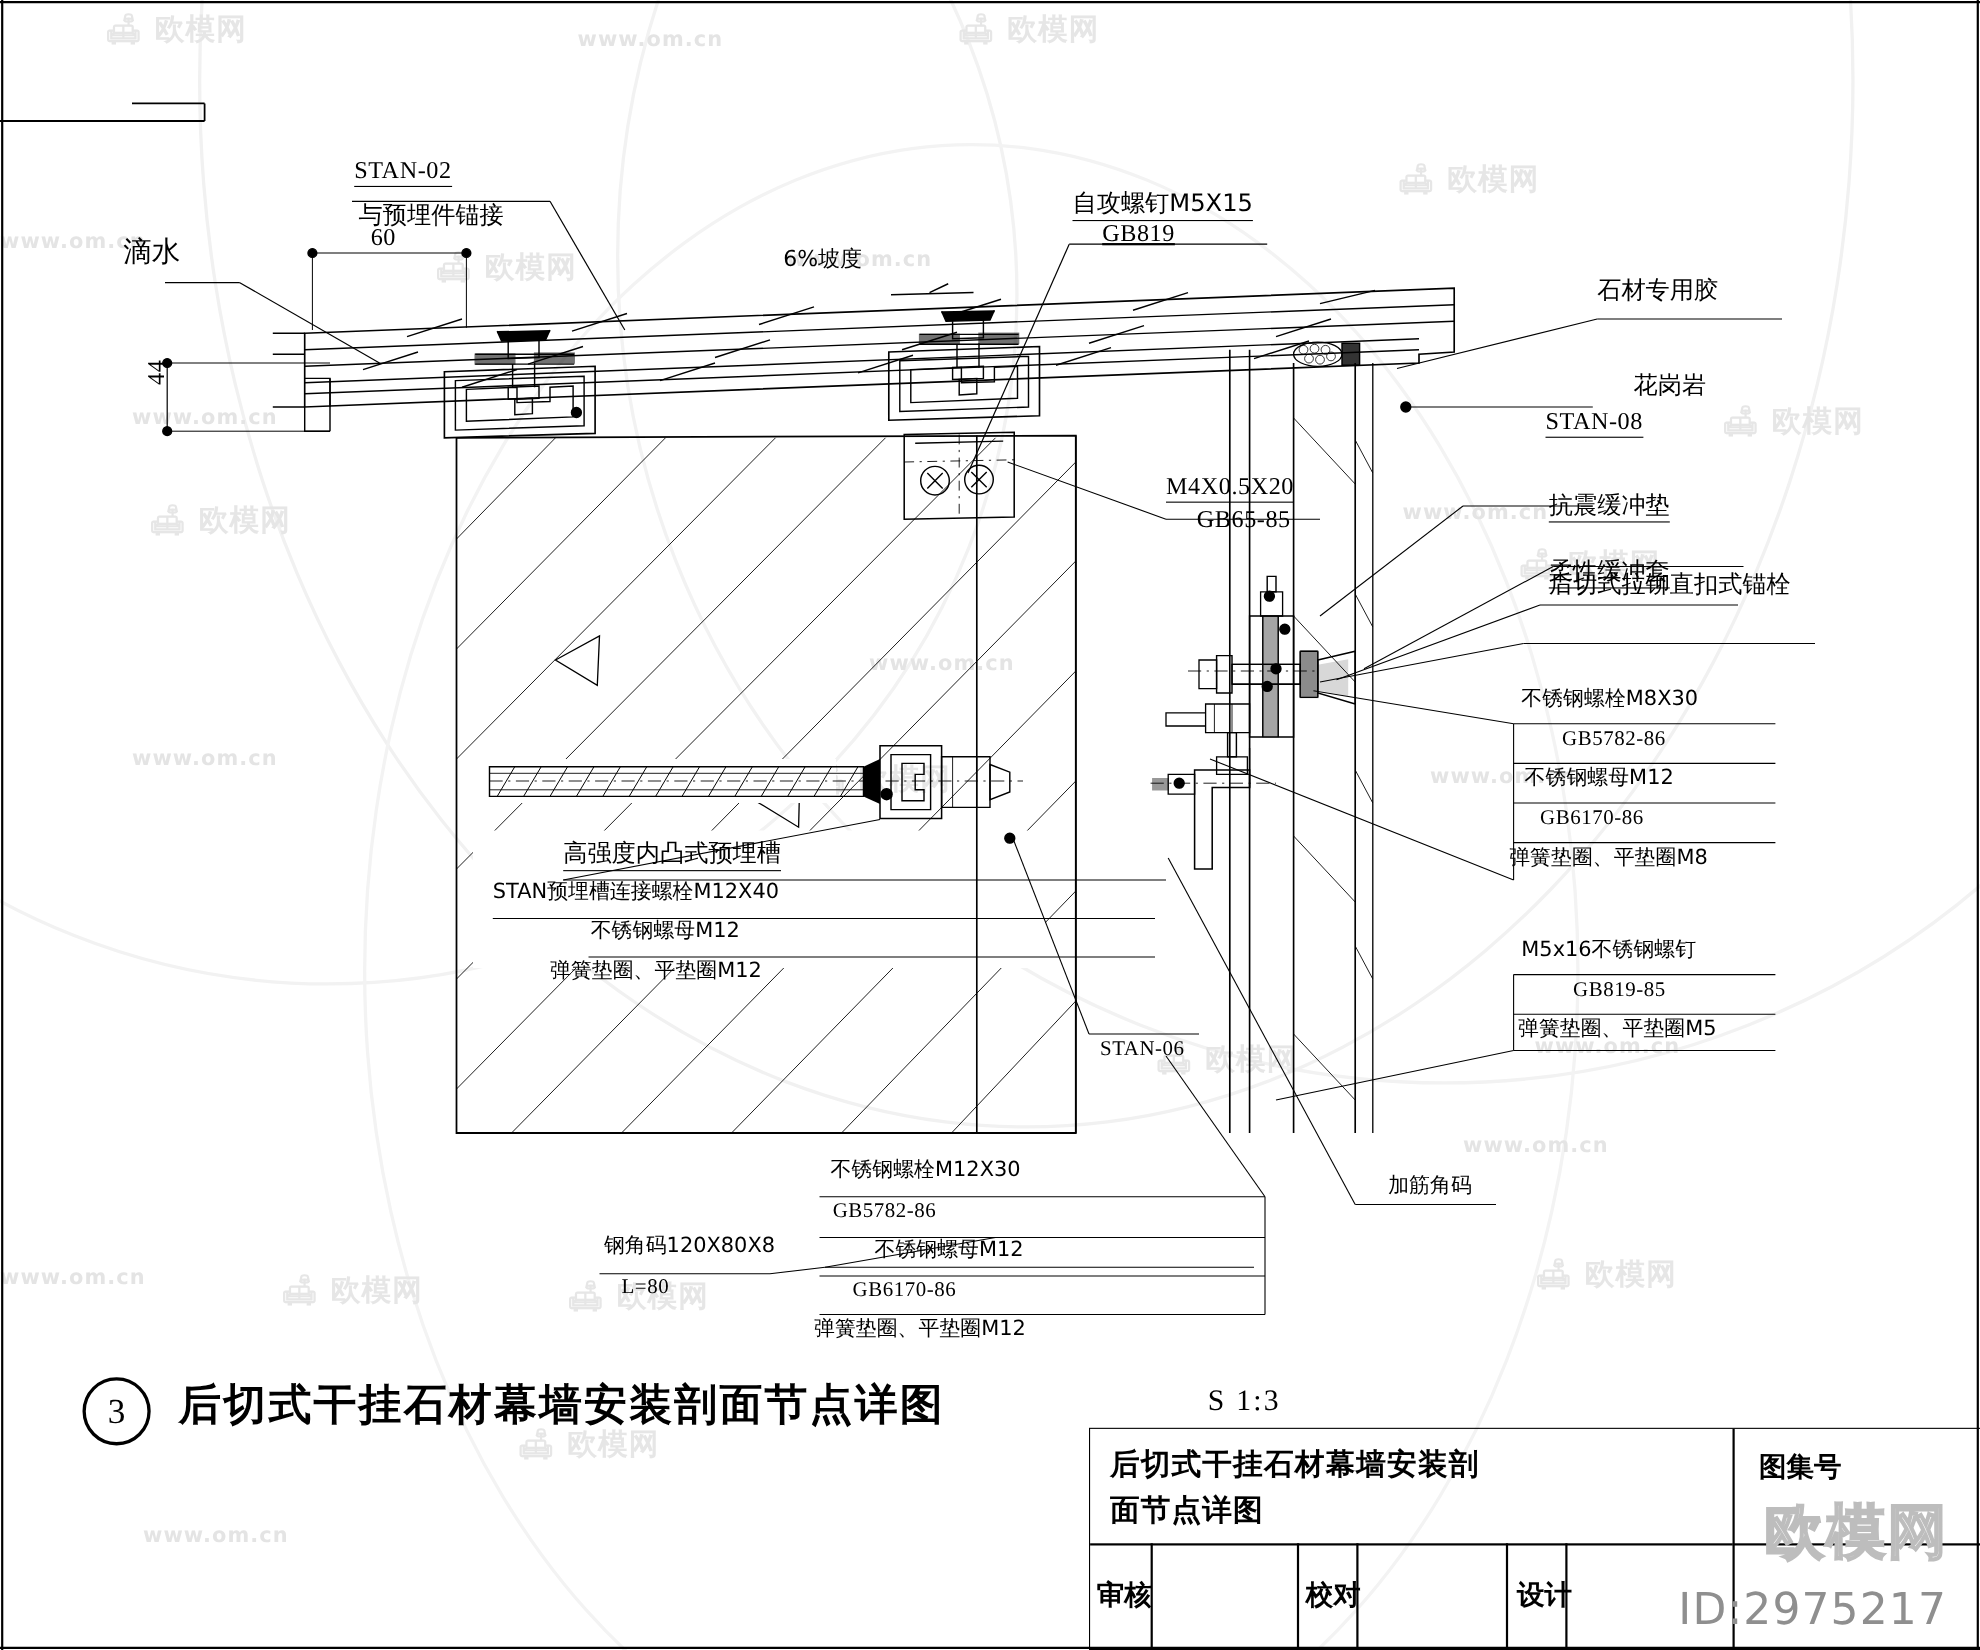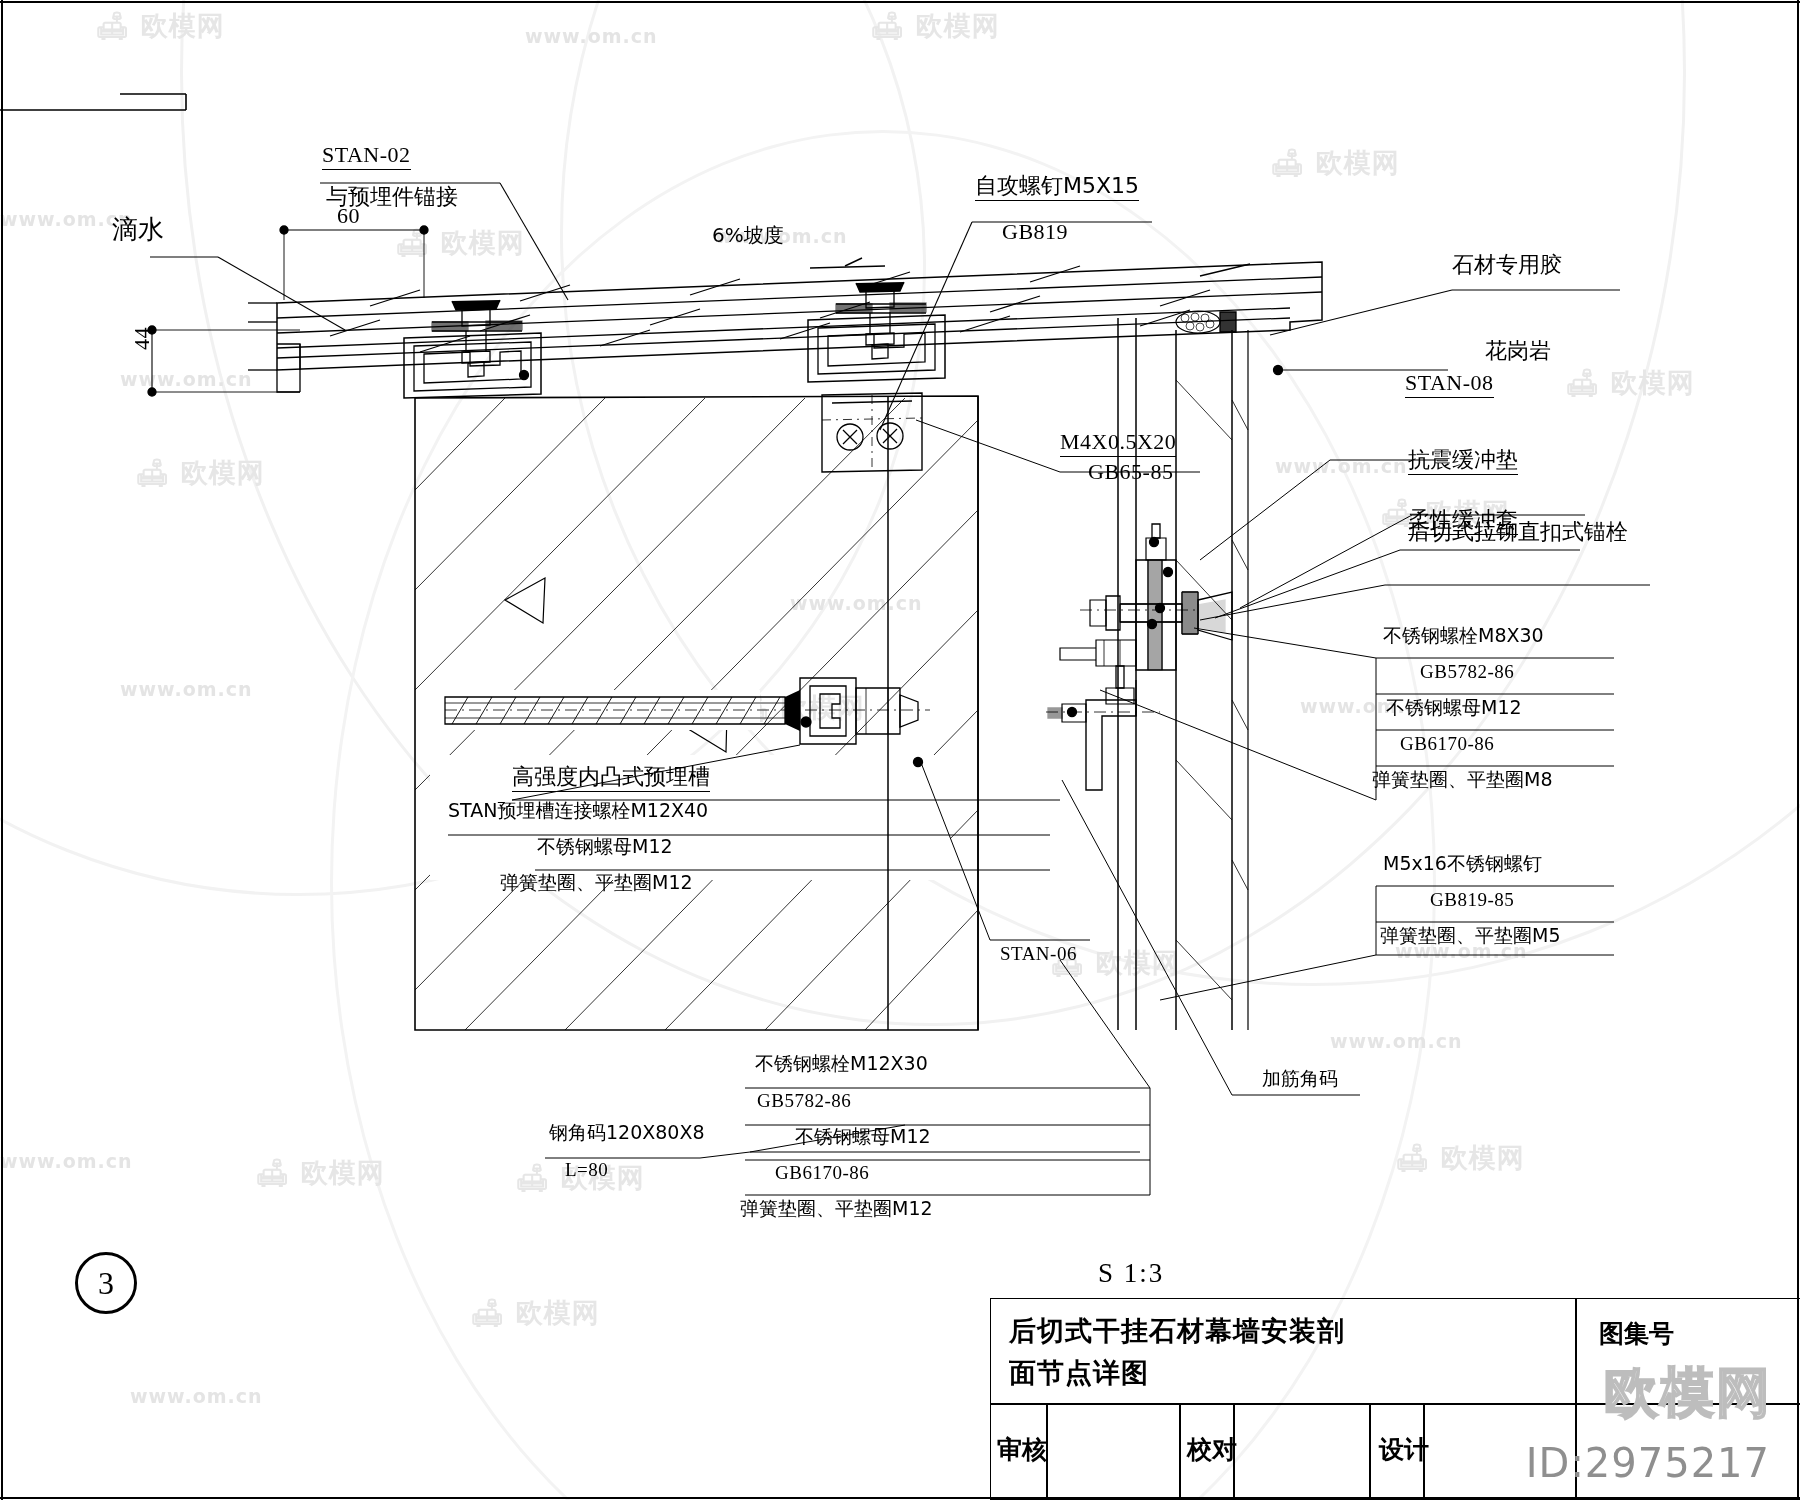--- a/index.html
+++ b/index.html
@@ -375,21 +375,21 @@
 
   <div class="lbl cn" style="left:112px;top:215px;font-size:26px;">滴水</div>
 
   <div class="lbl en" style="left:337px;top:204px;">60</div>
 
   <div class="lbl en" style="left:130px;top:350px;transform:rotate(-90deg);transform-origin:left top;">44</div>
 
   <div class="lbl cn sm" style="left:712px;top:224px;font-size:20px;">6%坡度</div>
 
   <div class="lbl cn ul" style="left:975px;top:174px;">自攻螺钉M5X15</div>
-  <div class="lbl en" style="left:1002px;top:220px;">GB819</div>
+  <div class="lbl en" style="left:1002px;top:200px;text-decoration:underline;">GB819</div>
 
   <div class="lbl cn" style="left:1452px;top:253px;">石材专用胶</div>
 
   <div class="lbl cn" style="left:1485px;top:339px;">花岗岩</div>
 
   <div class="lbl en ul" style="left:1405px;top:371px;">STAN-08</div>
 
   <div class="lbl cn ul" style="left:1408px;top:448px;">抗震缓冲垫</div>
 
   <div class="lbl cn ul" style="left:1408px;top:484px;margin-top:24px;">柔性缓冲套</div>
@@ -424,20 +424,21 @@
   <div class="lbl cn sm" style="left:740px;top:1198px;">弹簧垫圈、平垫圈M12</div>
 
   <div class="lbl cn sm" style="left:549px;top:1122px;">钢角码120X80X8</div>
   <div class="lbl en sm" style="left:565px;top:1159px;">L=80</div>
 
   <div class="lbl cn sm" style="left:1262px;top:1068px;">加筋角码</div>
 
   <div class="circnum" style="left:75px;top:1252px;">
     <span>3</span>
   </div>
+  <div class="title-main" style="left:162px;top:1250px;">后切式干挂石材幕墙安装剖面节点详图</div>
   <div class="scale" style="left:1098px;top:1258px;">S 1:3</div>
 
   <div class="tblk" style="left:990px;top:1298px;width:876px;height:202px;font-weight:bold;">
 
     <div class="vline" style="left:584px;top:0;height:202px;"></div>
     <div class="vline" style="left:55px;top:104px;height:98px;"></div>
     <div class="vline" style="left:188px;top:104px;height:98px;"></div>
     <div class="vline" style="left:242px;top:104px;height:98px;"></div>
     <div class="vline" style="left:378px;top:104px;height:98px;"></div>
     <div class="vline" style="left:432px;top:104px;height:98px;"></div>

